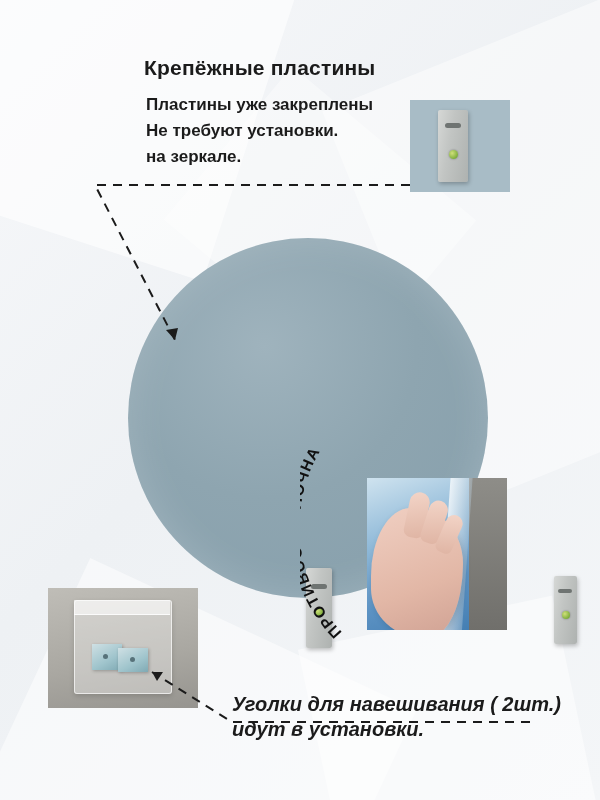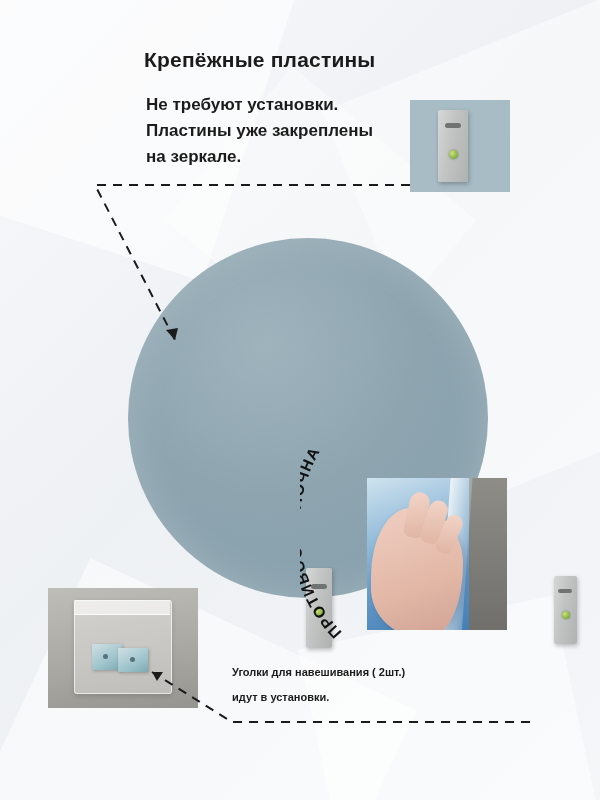--- a/index.html
+++ b/index.html
@@ -51,21 +51,21 @@
     left: 200px; top: 120px;
     width: 240px; height: 200px;
     transform: rotate(40deg);
     background: rgba(255,255,255,0.4);
   }
 
   
   .heading {
     position: absolute;
     left: 144px;
-    top: 48px;
+    top: 56px;
     font-size: 21px;
     font-weight: bold;
     color: #1b1b1b;
     letter-spacing: 0.2px;
   }
   .subtext {
     position: absolute;
     left: 146px;
     top: 92px;
     font-size: 17px;
@@ -243,25 +243,26 @@
     border-radius: 50%;
     background: #57727a;
   }
   .bag-photo .hole-a { left: 55px; top: 66px; }
   .bag-photo .hole-b { left: 82px; top: 69px; }
 
   
   .bottom-caption {
     position: absolute;
     left: 232px;
-    top: 660px;
-    font-size: 11px;
+    top: 692px;
+    font-size: 20px;
     line-height: 25px;
     color: #1b1b1b;
     font-weight: 600;
+    font-style: italic;
   }
   .bottom-caption div { white-space: nowrap; }
 
   
   .connectors {
     position: absolute;
     left: 0; top: 0;
     width: 600px; height: 800px;
     pointer-events: none;
   }
@@ -273,22 +274,22 @@
 
   <div class="bg-shape s1"></div>
   <div class="bg-shape s2"></div>
   <div class="bg-shape s3"></div>
   <div class="bg-shape s4"></div>
   <div class="bg-shape s5"></div>
 
   <div class="heading">Крепёжные пластины</div>
 
   <div class="subtext">
+    <div>Пластины уже закреплены</div>
     <div>Не требуют установки.</div>
-    <div>Пластины уже закреплены</div>
     <div>на зеркале.</div>
   </div>
 
   <div class="mirror">
     <div class="bracket b-left">
       <div class="slot"></div>
       <div class="screw"></div>
     </div>
     <div class="bracket b-right">
       <div class="slot"></div>

